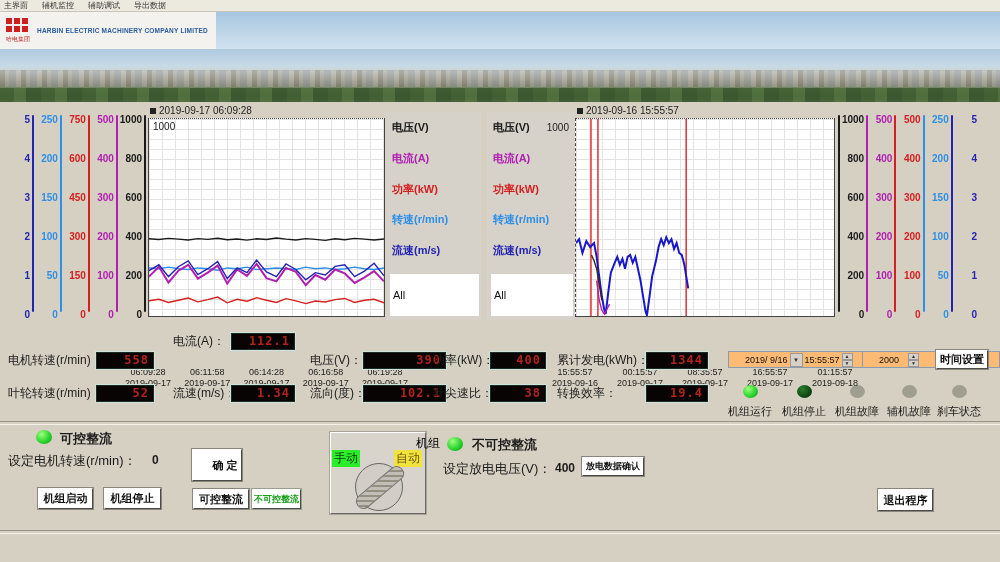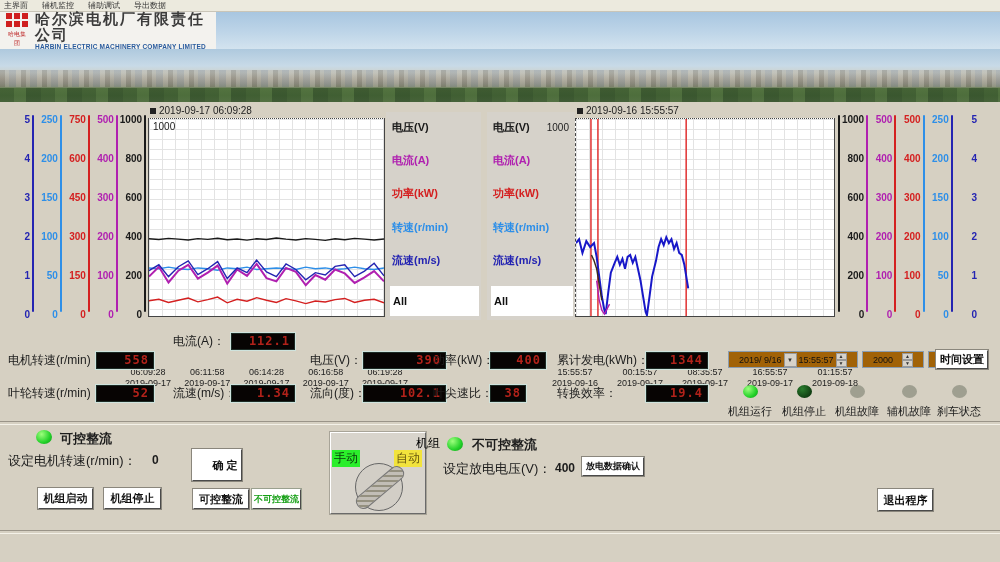--- a/index.html
+++ b/index.html
@@ -44,31 +44,31 @@
   .axes-stack{position:absolute;display:flex;}
   .axis{display:flex;height:100%;}
   .ax-ticks{display:flex;flex-direction:column;justify-content:space-between;height:100%;
     font-size:10px;font-weight:bold;text-align:right;padding:0 2px;}
   .ax-line{width:2px;height:96%;margin-top:2%;border-radius:2px;}
   .xticks{position:absolute;height:24px;}
   .xtick{position:absolute;top:0;transform:translateX(-50%);text-align:center;font-size:9px;color:#222;line-height:11px;white-space:nowrap;margin-top:47px;}
   .legend{position:absolute;background:#d6d2ca;display:flex;flex-direction:column;justify-content:space-between;
     padding:8px 4px 4px 6px;box-sizing:border-box;}
   .leg-item{font-size:11px;font-weight:bold;}
-  .leg-all{background:#fff;color:#111;font-weight:bold;padding:9px 3px;margin:0 -2px;}
+  .leg-all{background:#fff;color:#111;font-weight:normal;padding:15px 3px;margin:0 -2px;}
   .leg-corner{position:absolute;right:6px;top:10px;font-size:10px;color:#222;}
   
   .ro{position:absolute;display:flex;align-items:center;}
   .ro .lbl{font-size:12px;color:#1c1c1c;white-space:nowrap;flex:0 0 auto;}
   .led{height:17px;background:#070403;box-shadow:0 0 0 1px #cfe3dd;border:1px solid #1c2a24;
     color:#b2221a;font-family:"DejaVu Sans Mono", monospace;font-size:12px;font-weight:bold;
     line-height:15px;text-align:right;padding-right:4px;box-sizing:border-box;flex:0 0 auto;letter-spacing:1px;}
   
   .dtrow{position:absolute;display:flex;align-items:center;gap:4px;}
-  .dt-box{background:#a16207;border:1px solid #8a9cb0;height:15px;display:flex;align-items:center;font-size:9px;color:#111;padding:0 10px;}
+  .dt-box{background:#fdba74;border:1px solid #8a9cb0;height:15px;display:flex;align-items:center;font-size:9px;color:#111;padding:0 16px;}
   .dd-arrow{font-size:6px;color:#333;background:#d6d2ca;border:1px solid #999;height:12px;width:11px;
     display:inline-flex;align-items:center;justify-content:center;margin:0 2px;}
   .spinner{display:inline-flex;flex-direction:column;margin-left:2px;}
   .spinner i{font-style:normal;font-size:5px;line-height:5px;background:#d6d2ca;border:1px solid #999;width:9px;text-align:center;color:#333;}
   
   .status{position:absolute;width:56px;text-align:center;}
   .led-dot{display:block;margin:0 auto 3px auto;width:15px;height:13px;border-radius:50%;}
   .led-dot.on{background:radial-gradient(circle at 35% 30%,#9dff7d,#23d129 60%,#0e9417);}
   .led-dot.dim{background:radial-gradient(circle at 35% 30%,#2a7d2e,#103f12 70%);}
   .led-dot.off{background:rgba(58,68,52,.35);}
@@ -109,21 +109,20 @@
 <div class="header">
   <div class="logo-block">
     <div>
       <div class="logo-mark">
           <i></i>
           <i></i>
         </div>
       <div class="logo-sub">哈电集团</div>
     </div>
     <div>
-      <div class="company-cn">哈尔滨电机厂有限责任公司</div>
       <div class="company-en">HARBIN ELECTRIC MACHINERY COMPANY LIMITED</div>
     </div>
   </div>
 </div>
 
 <div class="panorama">
   <div class="pan-buildings"></div>
   <div class="pan-trees"></div>
 </div>
 
@@ -360,21 +359,21 @@
     <div class="ro" style="left: 173px; top: 385px;">
       <span class="lbl" style="width: 58px;">流速(m/s)：</span>
       <div class="led" style="width: 64px;">1.34</div>
     </div>
     <div class="ro" style="left: 310px; top: 385px;">
       <span class="lbl" style="width: 53px;">流向(度)：</span>
       <div class="led" style="width: 83px;">102.1</div>
     </div>
     <div class="ro" style="left: 433px; top: 385px;">
       <span class="lbl" style="width: 57px;">叶尖速比：</span>
-      <div class="led" style="width: 36px;">38</div>
+      <div class="led" style="width: 56px;">38</div>
     </div>
     <div class="ro" style="left: 557px; top: 385px;">
       <span class="lbl" style="width: 89px;">转换效率：</span>
       <div class="led" style="width: 62px;">19.4</div>
     </div>
   </div>
 
 <div class="dtrow" style="left:728px;top:351px;">
   <div class="dt-box">
     <span>2019/ 9/16</span>

